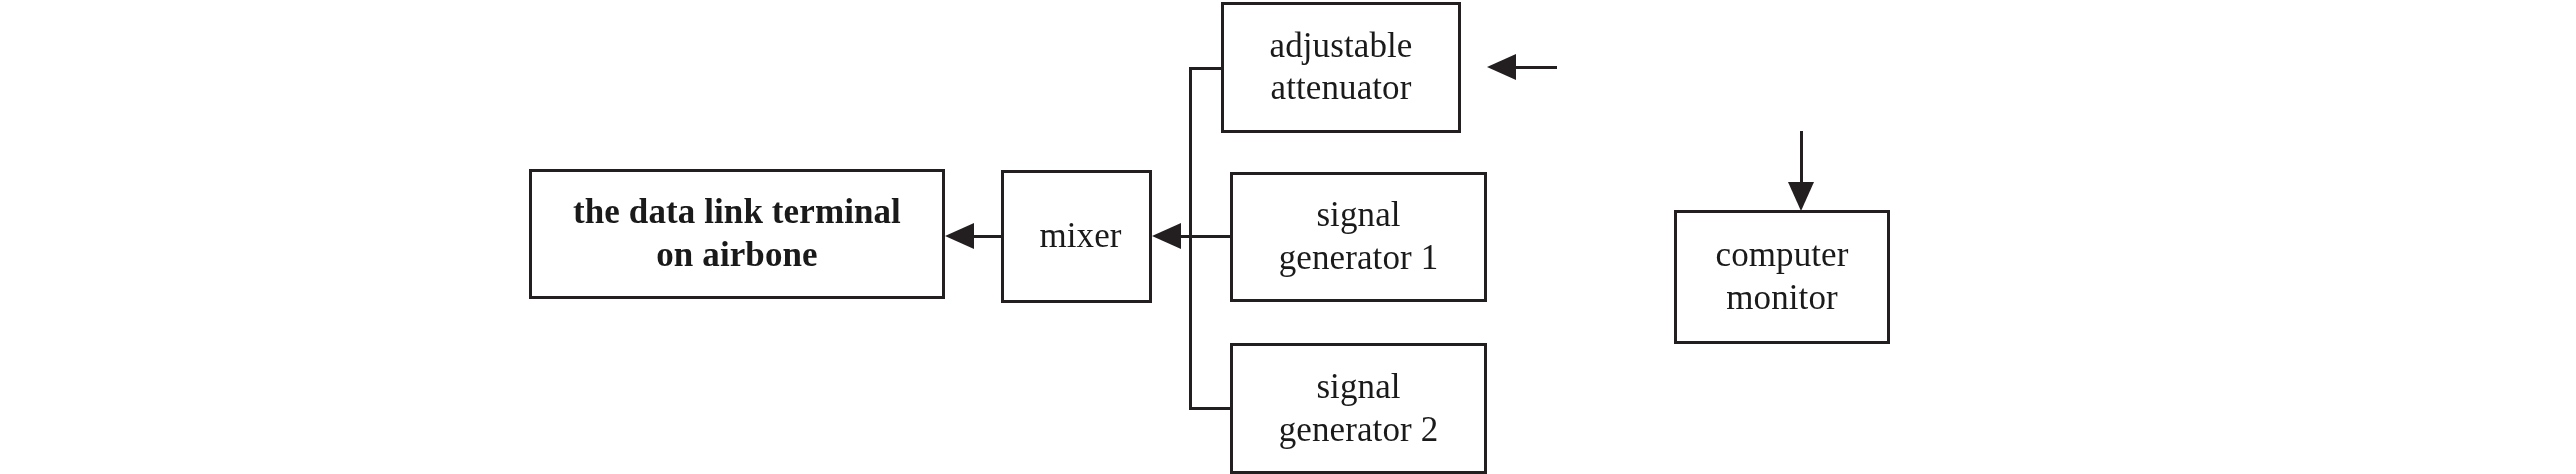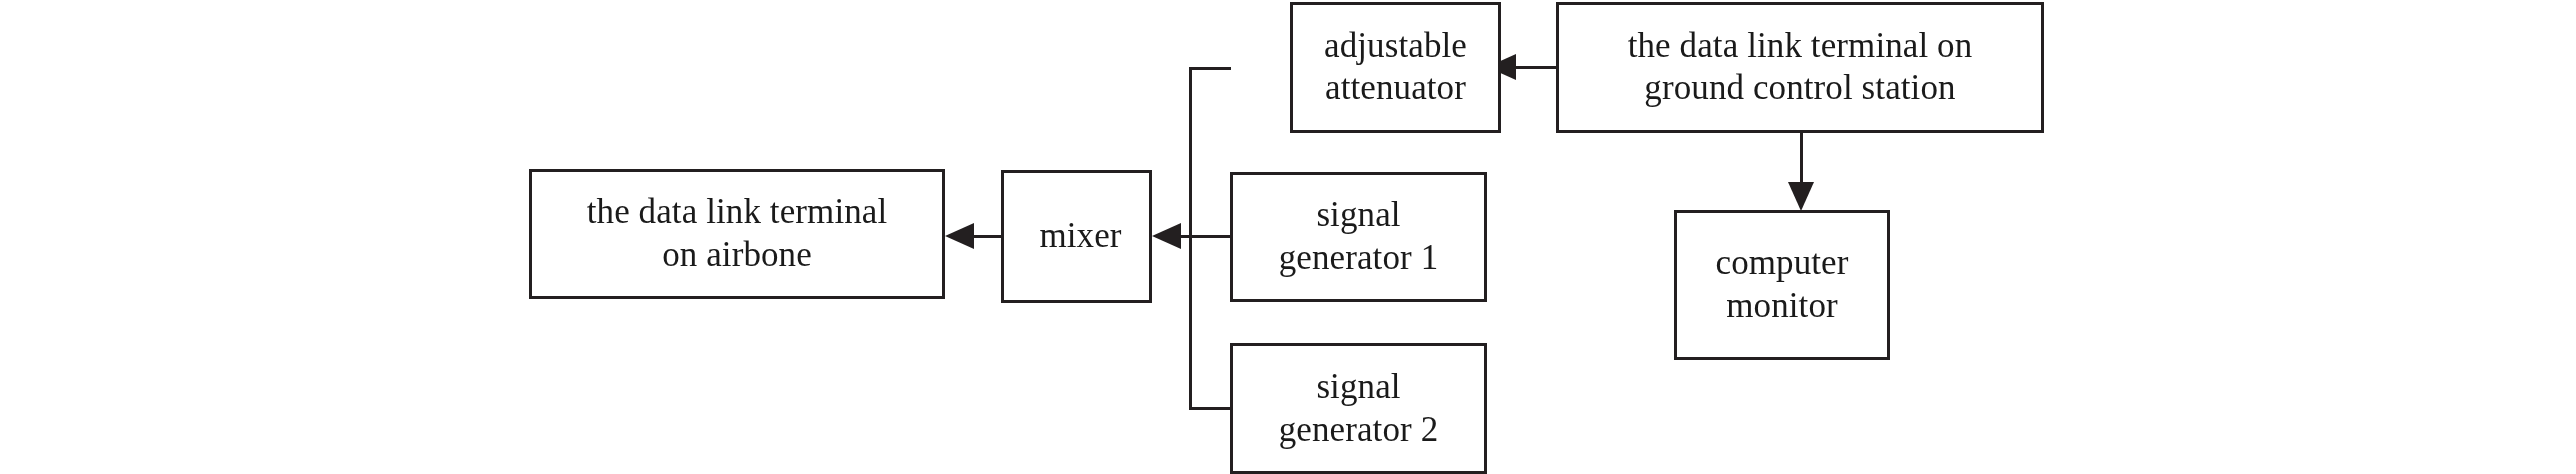--- a/index.html
+++ b/index.html
@@ -78,48 +78,44 @@
 
   <div class="edge-line edge-h" style="left:974px; top:235px; width:28px;"></div>
   <div class="arrowhead arrow-left" style="left:945px; top:223px;"></div>
 
   <div class="edge-line edge-h" style="left:1515px; top:66px; width:42px;"></div>
   <div class="arrowhead arrow-left" style="left:1487px; top:54px;"></div>
 
   <div class="edge-line edge-v" style="left:1800px; top:131px; height:53px;"></div>
   <div class="arrowhead arrow-down" style="left:1788px; top:182px;"></div>
 
-  <div class="node" style="left:529px; top:169px; width:416px; height:130px;">
+  <div class="node" style="left:529px; top:169px; width:416px; height:130px;font-weight:bold;">
     <span class="node-label">the data link terminal
 on airbone</span>
   </div>
 
   <div class="node" style="left:1001px; top:170px; width:151px; height:133px;padding-left:8px;">
     <span class="node-label">mixer</span>
   </div>
 
-  <div class="node" style="left:1290px; top:1.9px; width:211px; height:131px;">
+  <div class="node" style="left:1221px; top:1.9px; width:240px; height:131px;">
     <span class="node-label">adjustable
 attenuator</span>
   </div>
 
   <div class="node" style="left:1230px; top:172px; width:257px; height:130px;">
     <span class="node-label">signal
 generator 1</span>
   </div>
 
   <div class="node" style="left:1230px; top:343px; width:257px; height:131px;">
     <span class="node-label">signal
 generator 2</span>
   </div>
 
-  <div class="node" style="left:1556px; top:1.9px; width:488px; height:131px;">
-    <span class="node-label">the data link terminal on
-ground control station</span>
-  </div>
 
-  <div class="node" style="left:1674px; top:210px; width:216px; height:150px;">
+  <div class="node" style="left:1674px; top:210px; width:216px; height:134px;">
     <span class="node-label">computer
 monitor</span>
   </div>
 
 </div>
 
 
 </body></html>

